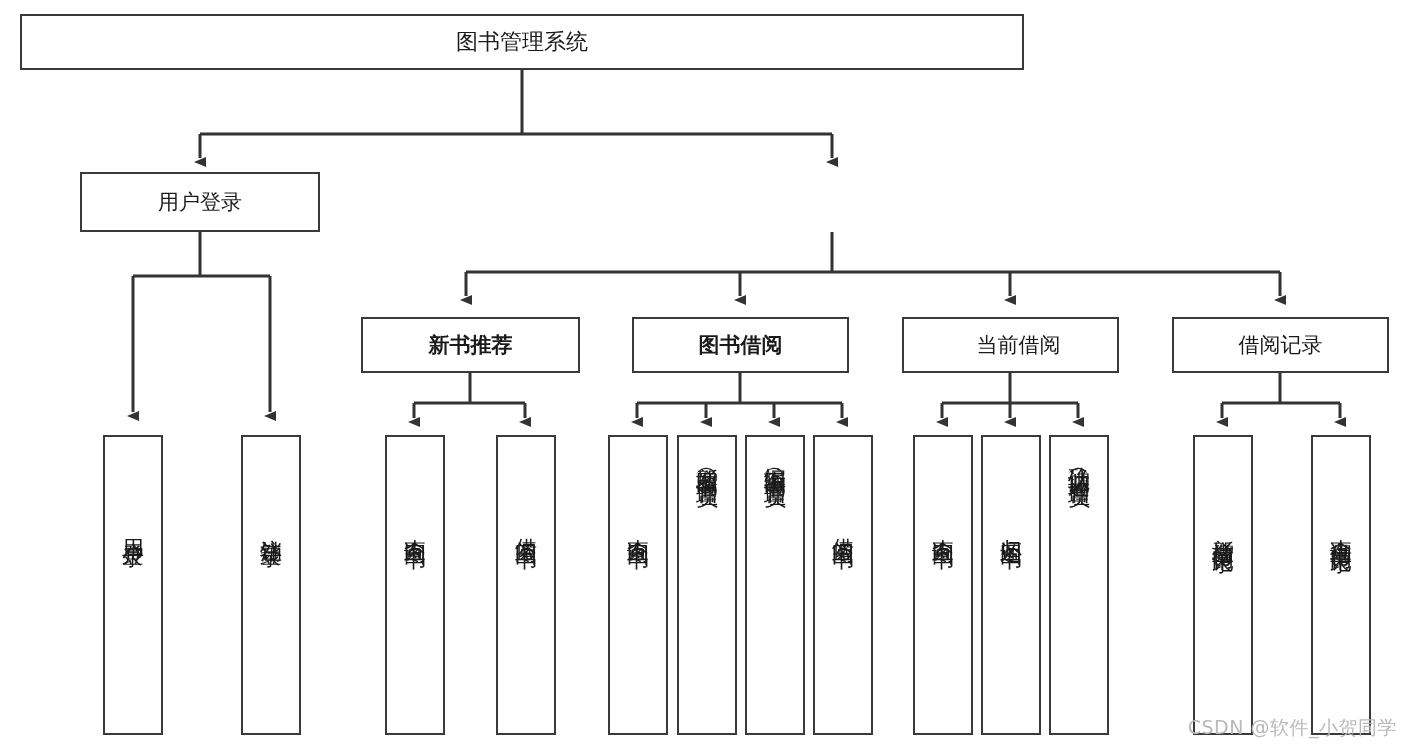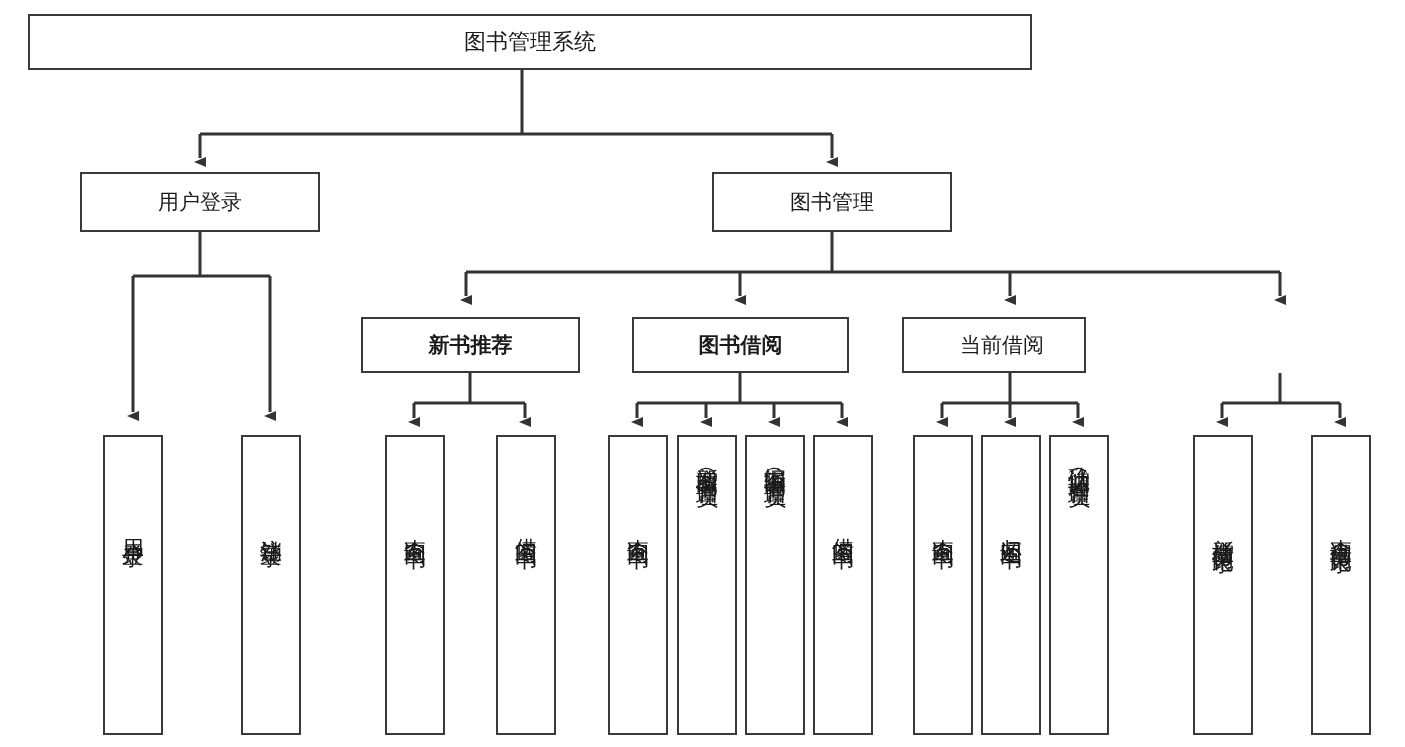--- a/index.html
+++ b/index.html
@@ -36,21 +36,20 @@
     justify-content: center;
     color: #1a1a1a;
     line-height: 1.28;
     text-align: center;
   }
   .node-h {
     font-size: 21px;
   }
   .node-root {
     font-size: 22px;
-    margin-left: 8px;
   }
   .node-leaf {
     font-size: 22px;
     align-items: flex-start;
     padding-top: 6px;
   }
   .vtext {
     writing-mode: vertical-rl;
     text-orientation: upright;
     letter-spacing: 3px;
@@ -124,32 +123,32 @@
     </g>
   </svg>
 
   <div class="node node-root" style="left:20px; top:14px; width:1004px; height:56px;">
     <span>图书管理系统</span>
   </div>
 
   <div class="node node-h" style="left:80px; top:172px; width:240px; height:60px;">
     <span>用户登录</span>
   </div>
-  <div class="node node-h" style="left:712px; top:172px; width:240px; height:60px;">
-    <span>图书管理</span>
-  </div>
 
   <div class="node node-h" style="left:361px; top:317px; width:219px; height:56px;font-weight:bold;">
     <span>新书推荐</span>
   </div>
   <div class="node node-h" style="left:632px; top:317px; width:217px; height:56px;font-weight:bold;">
     <span>图书借阅</span>
   </div>
-  <div class="node node-h" style="left:902px; top:317px; width:184px; height:56px;padding-left:16px;">
+  <div class="node node-h" style="left:902px; top:317px; width:217px; height:56px;padding-left:16px;">
     <span>当前借阅</span>
+  </div>
+  <div class="node node-h" style="left:1172px; top:317px; width:217px; height:56px;">
+    <span>借阅记录</span>
   </div>
 
   <div class="node node-leaf leaf-mid" style="left:103px; top:435px; width:60px; height:300px;">
     <span class="vtext">用户登录</span>
   </div>
   <div class="node node-leaf leaf-mid" style="left:241px; top:435px; width:60px; height:300px;">
     <span class="vtext">注销登录</span>
   </div>
 
   <div class="node node-leaf leaf-mid" style="left:385px; top:435px; width:60px; height:300px;">
@@ -182,14 +181,15 @@
     <span class="vtext">确认归还（管理员）</span>
   </div>
 
   <div class="node node-leaf leaf-mid" style="left:1193px; top:435px; width:60px; height:300px;">
     <span class="vtext">新增借阅记录</span>
   </div>
   <div class="node node-leaf leaf-mid" style="left:1311px; top:435px; width:60px; height:300px;">
     <span class="vtext">查询借阅记录</span>
   </div>
 
+  <div class="watermark">CSDN @软件_小贺同学</div>
 
 </div>
 
 </body></html>

